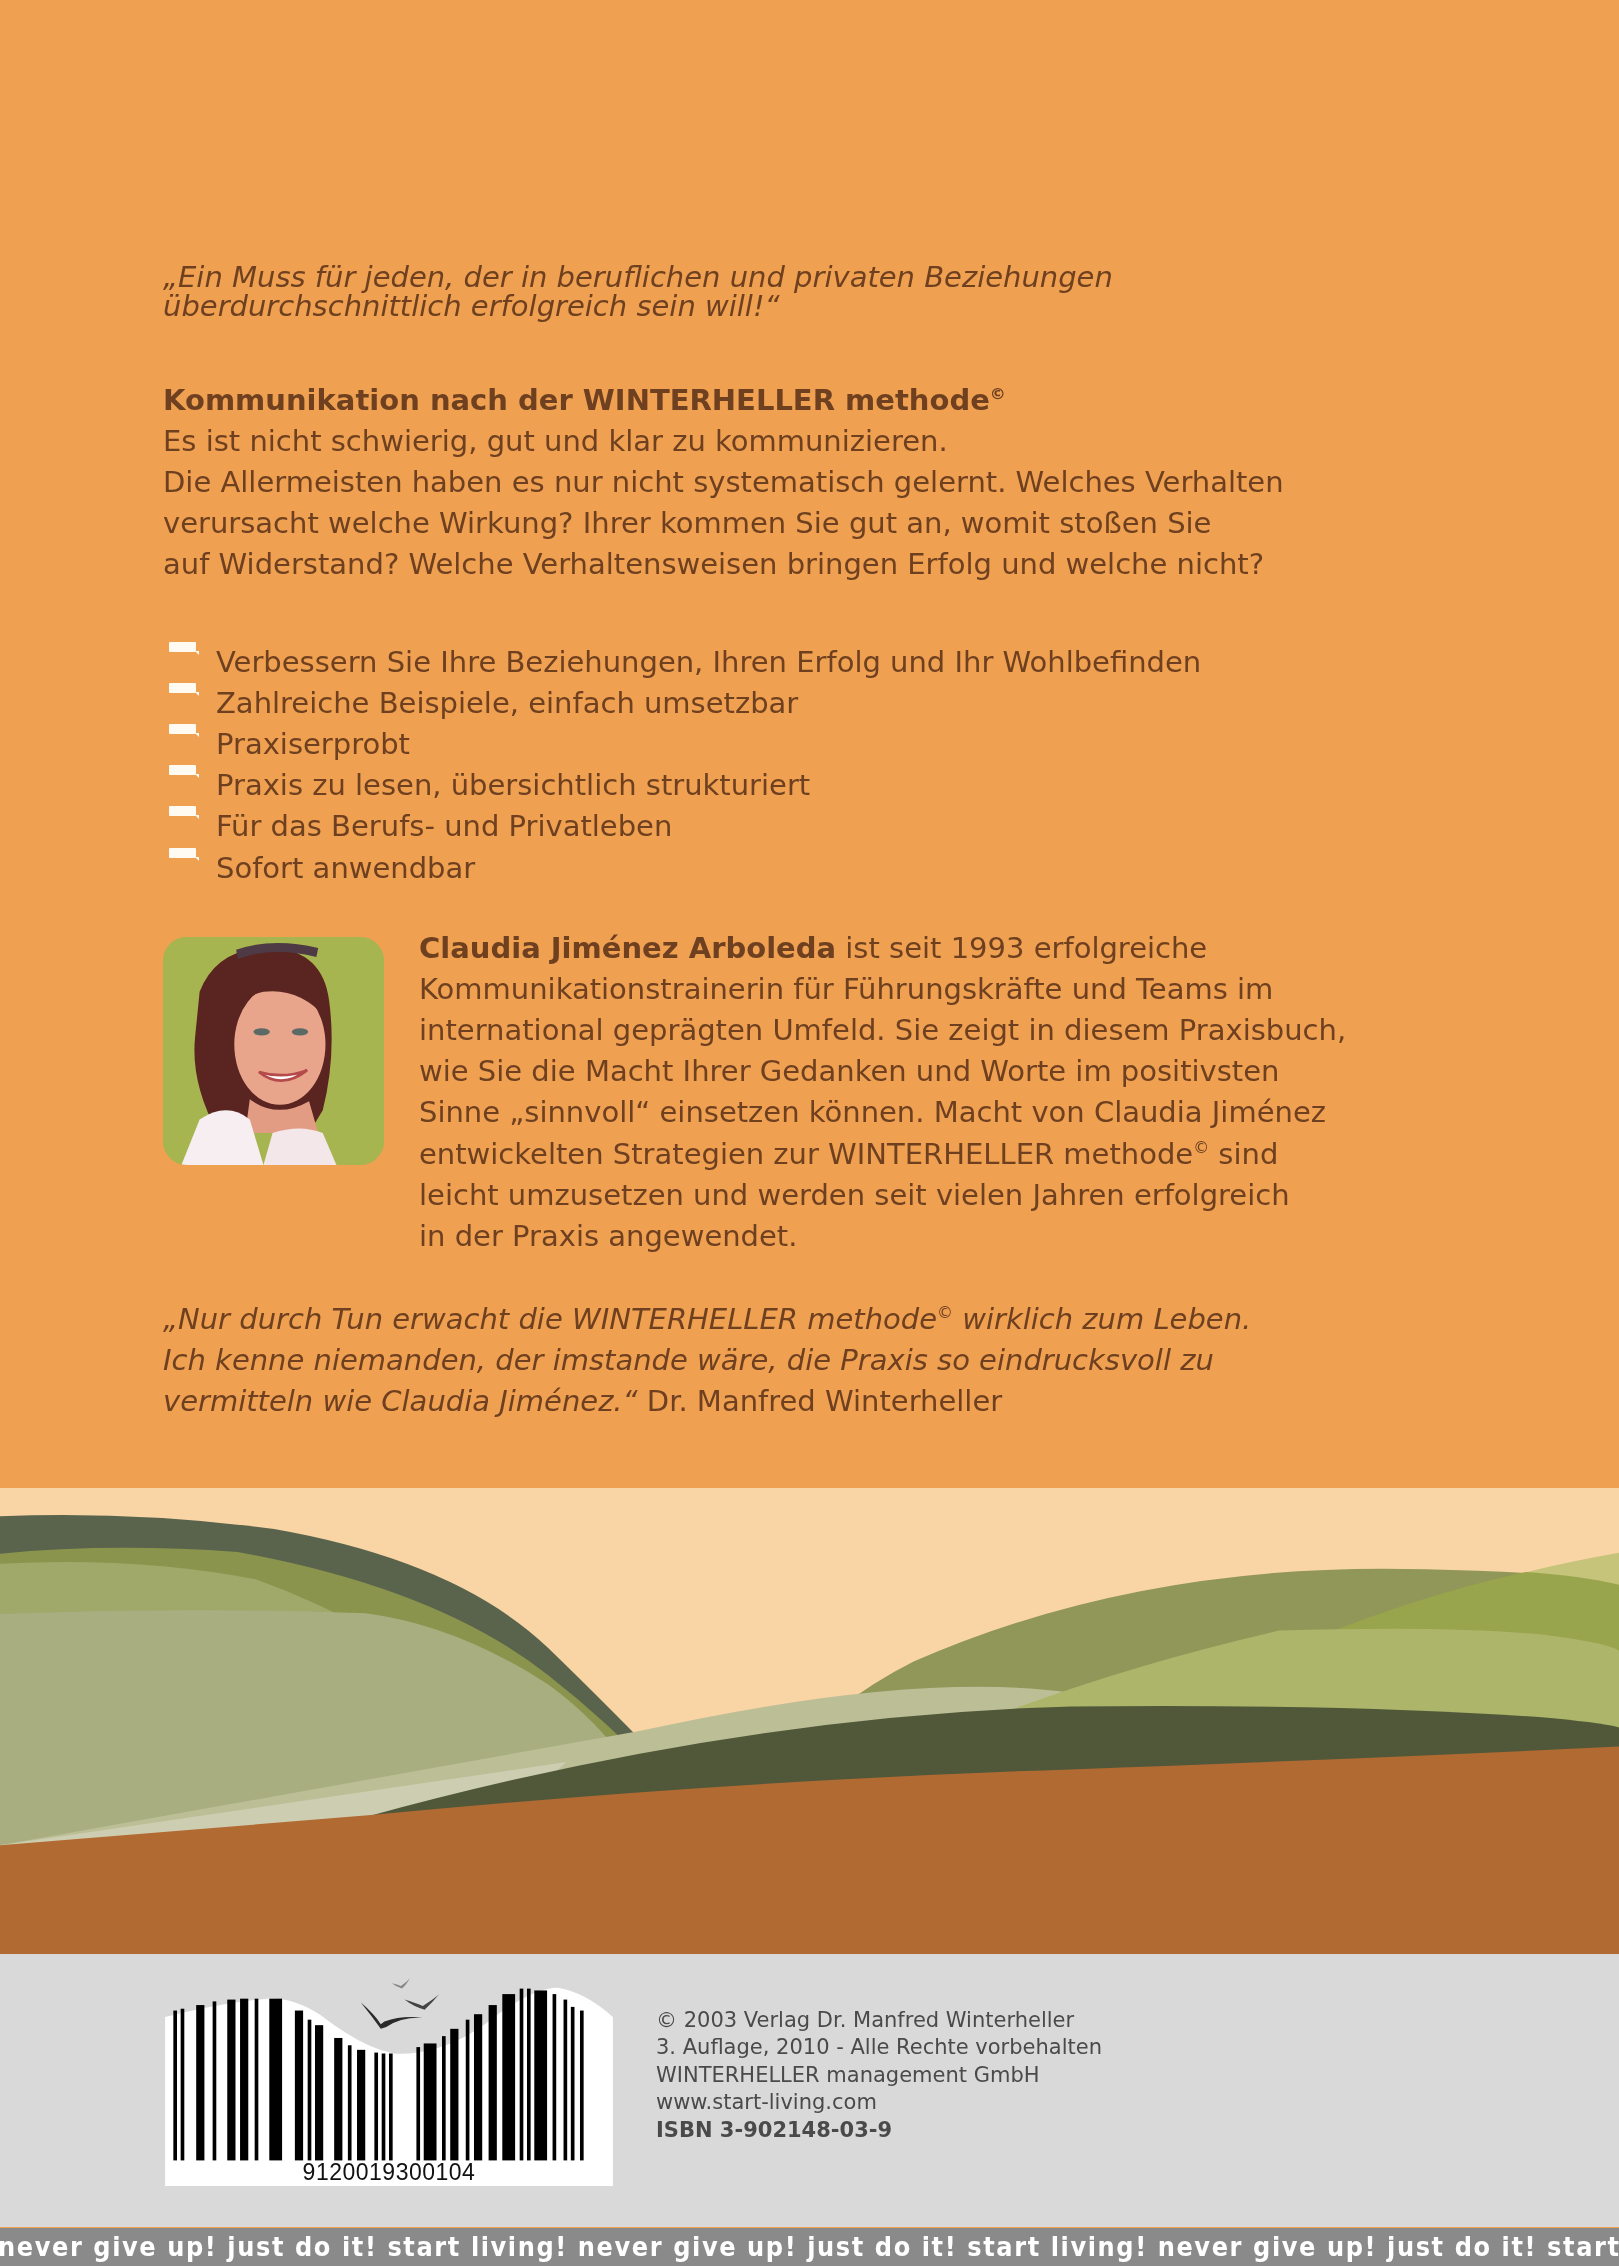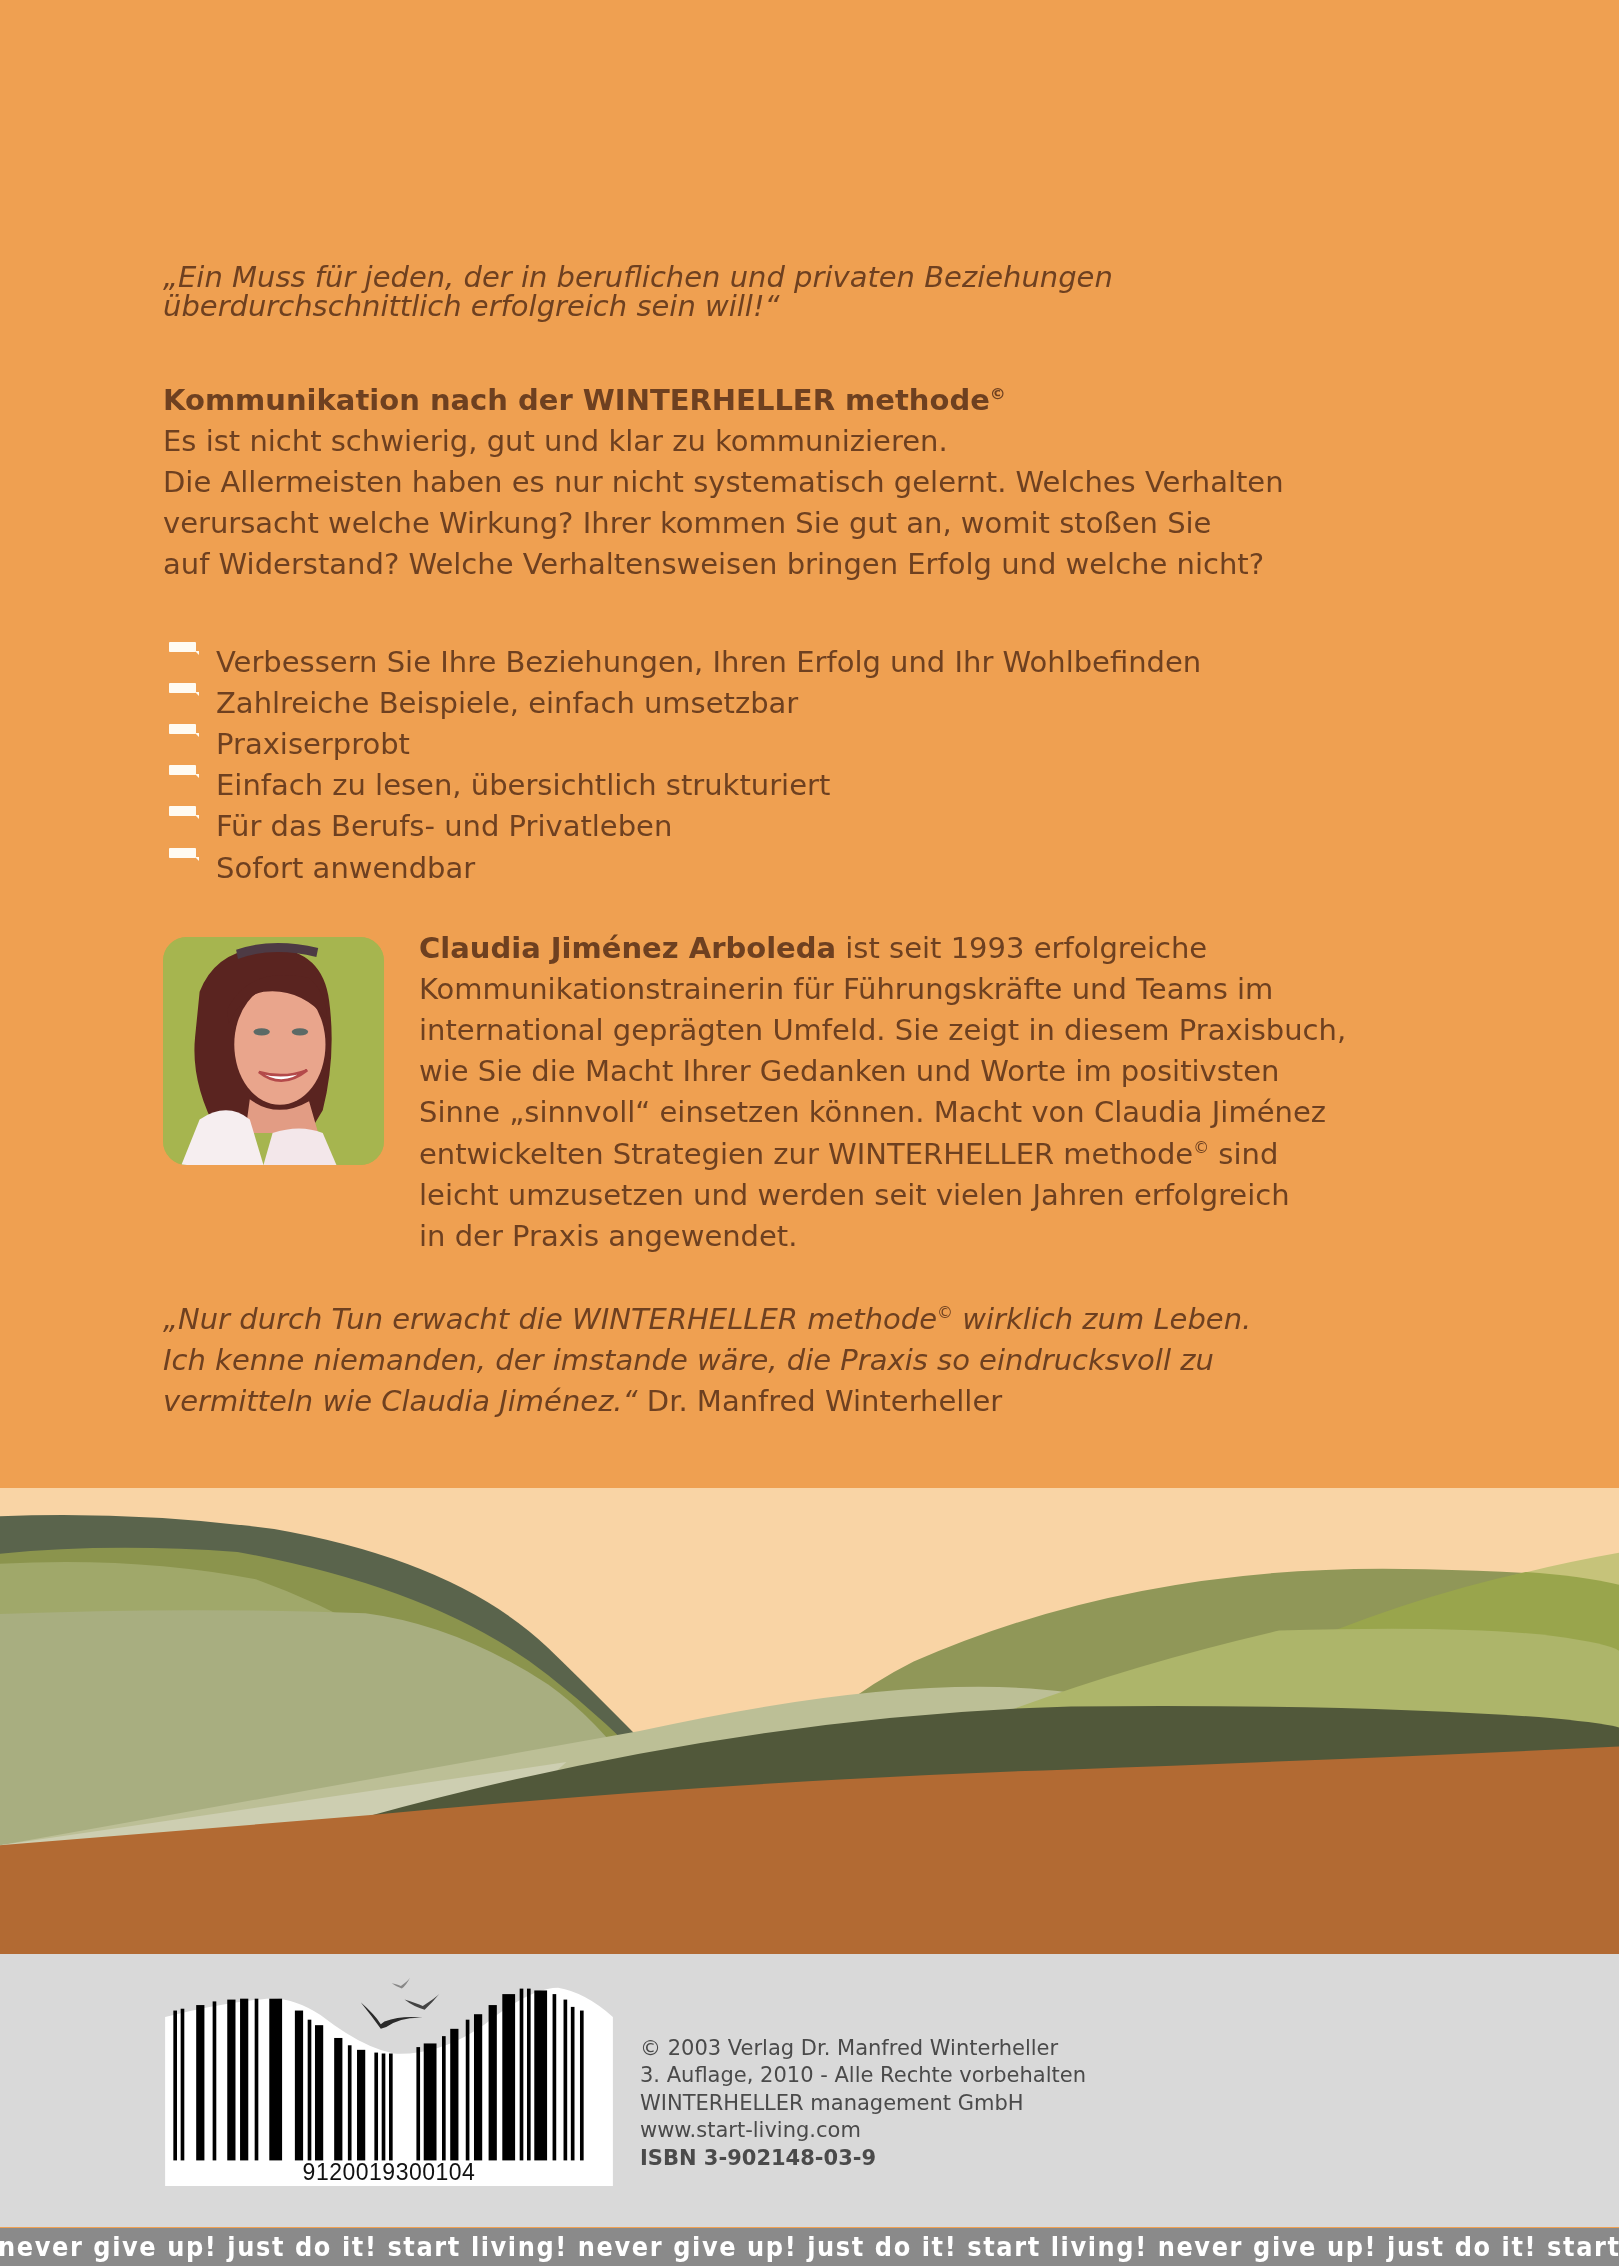--- a/index.html
+++ b/index.html
@@ -46,21 +46,21 @@
   #landscape { left: 0; top: 1488px; width: 1619px; height: 466px; }
 
   
   #bottom { left: 0; top: 1954px; width: 1619px; height: 273px; background: #d9d9d9; }
   #barcode { left: 165px; top: 1974px; width: 448px; height: 212px; }
   #barcode-digits {
     position: absolute; left: 165px; top: 2160px; width: 448px; text-align: center;
     font-family: "Liberation Sans", sans-serif; font-size: 23px; line-height: 25.6px; color: #111;
     letter-spacing: 0.5px;
   }
-  #imprint { left: 640px; top: 2007px; color: #4a4a4a; margin-top: 28px; }
+  #imprint { left: 656px; top: 2007px; color: #4a4a4a; }
   .imprint-line { font-size: 21px; line-height: 27.4px; white-space: nowrap; }
 
   
   #footer-strip {
     left: 0; top: 2228px; width: 1619px; height: 38px; background: #8a8a8a; overflow: hidden;
     color: #ffffff; font-family: "DejaVu Sans", sans-serif; font-weight: bold;
     font-size: 27.4px; line-height: 38px; white-space: nowrap; letter-spacing: 1.8px;
   }
   #footer-strip span { display: inline-block; margin-left: -1.8px; transform: scaleX(0.88); transform-origin: left center; }
 </style>
@@ -88,21 +88,21 @@
   <div class="bullet-row" style="top:41px">
     <span class="bullet-icon"></span>
     <span class="bullet-text">Zahlreiche Beispiele, einfach umsetzbar</span>
   </div>
   <div class="bullet-row" style="top:82px">
     <span class="bullet-icon"></span>
     <span class="bullet-text">Praxiserprobt</span>
   </div>
   <div class="bullet-row" style="top:123px">
     <span class="bullet-icon"></span>
-    <span class="bullet-text">Einfach zu lesen, übersichtlich strukturiert</span>
+    <span class="bullet-text">Praxis zu lesen, übersichtlich strukturiert</span>
   </div>
   <div class="bullet-row" style="top:164px">
     <span class="bullet-icon"></span>
     <span class="bullet-text">Für das Berufs- und Privatleben</span>
   </div>
   <div class="bullet-row" style="top:206px">
     <span class="bullet-icon"></span>
     <span class="bullet-text">Sofort anwendbar</span>
   </div>
 </div>

